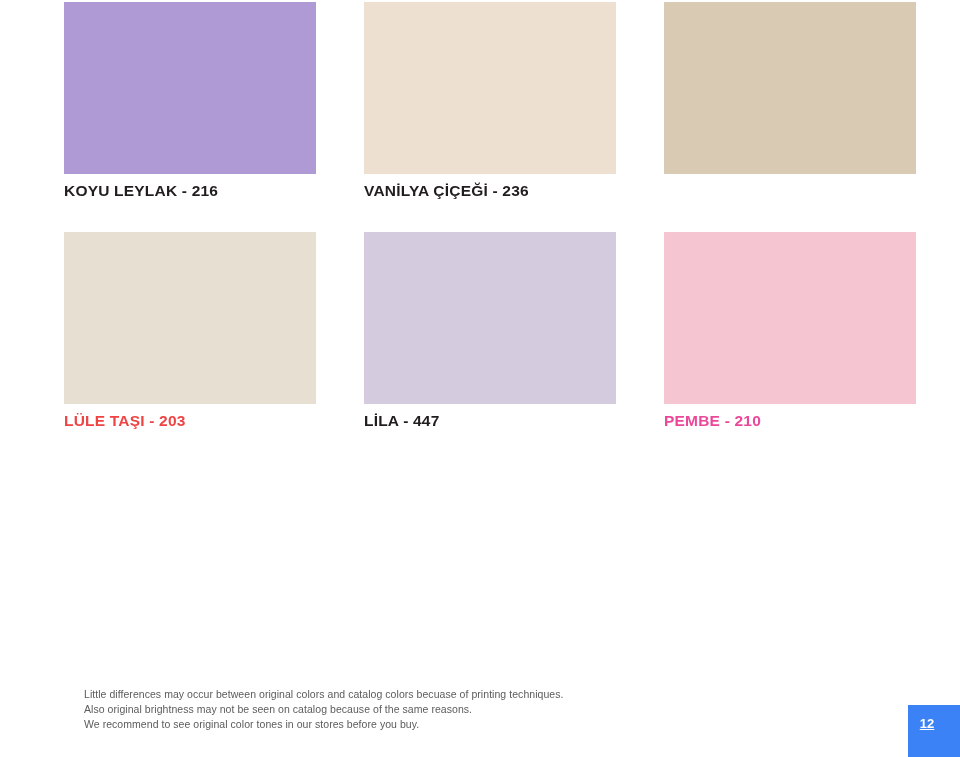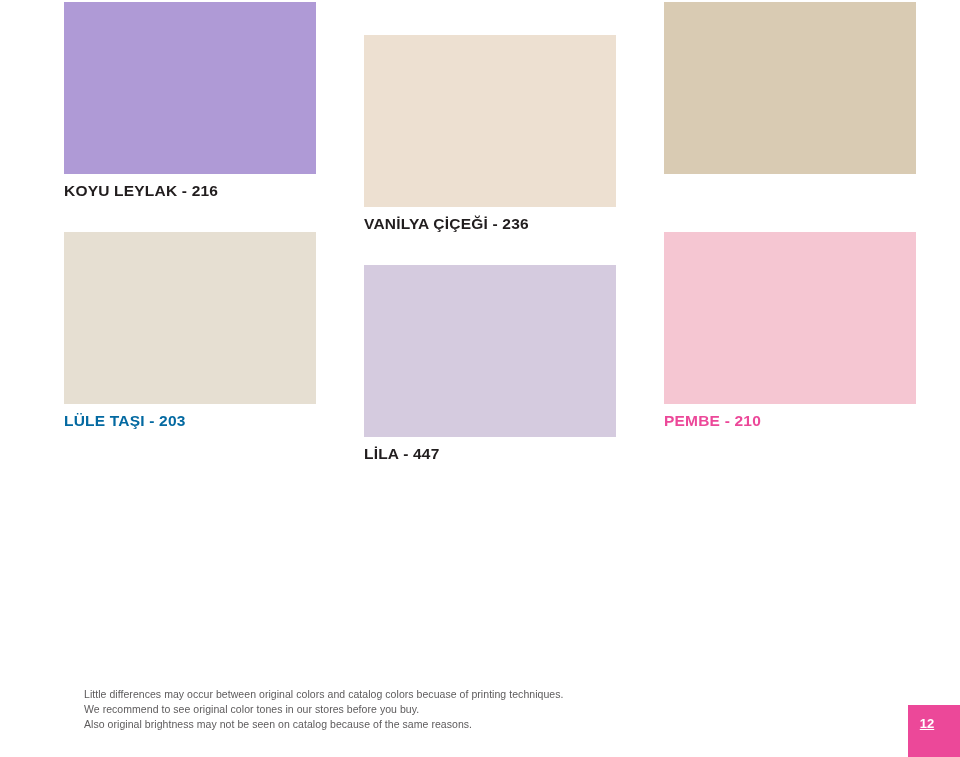--- a/index.html
+++ b/index.html
@@ -40,21 +40,21 @@
   .swatch-row.row-0 { top: 2px; }
   .swatch-row.row-1 { top: 232px; }
 
   .swatch-cell {
     position: absolute;
     top: 0;
     width: 252px;
     height: 204px;
   }
   .swatch-cell.col-0 { left: 52px; }
-  .swatch-cell.col-1 { left: 352px; margin-top: 33px; }
+  .swatch-cell.col-1 { left: 352px; }
   .swatch-cell.col-2 { left: 652px; }
 
   .swatch-chip {
     width: 252px;
     height: 172px;
     display: block;
   }
 
   .swatch-label {
     position: absolute;
@@ -125,37 +125,37 @@
         <div class="swatch-label" style="color: rgb(33, 29, 30);">VANİLYA ÇİÇEĞİ - 236</div>
       </div>
       <div class="swatch-cell col-2">
         <div class="swatch-chip" style="background-color: rgb(217, 203, 179);"></div>
       </div>
     </div>
 
     <div class="swatch-row row-1">
       <div class="swatch-cell col-0">
         <div class="swatch-chip" style="background-color: rgb(230, 223, 210);"></div>
-        <div class="swatch-label" style="color: #0369a1;">LÜLE TAŞI - 203</div>
+        <div class="swatch-label" style="color: #ef4444;">LÜLE TAŞI - 203</div>
       </div>
       <div class="swatch-cell col-1">
         <div class="swatch-chip" style="background-color: rgb(213, 203, 223);"></div>
         <div class="swatch-label" style="color: rgb(33, 29, 30);">LİLA - 447</div>
       </div>
       <div class="swatch-cell col-2">
         <div class="swatch-chip" style="background-color: rgb(245, 198, 210);"></div>
         <div class="swatch-label" style="color: #ec4899;">PEMBE - 210</div>
       </div>
     </div>
 
   </div>
 
   <div class="footer-note" style="color: rgb(93, 91, 92);">
     <span class="note-line">Little differences may occur between original colors and catalog colors becuase of printing techniques.</span>
+    <span class="note-line">Also original brightness may not be seen on catalog because of the same reasons.</span>
     <span class="note-line">We recommend to see original color tones in our stores before you buy.</span>
-    <span class="note-line">Also original brightness may not be seen on catalog because of the same reasons.</span>
   </div>
 
-  <div class="page-badge" style="background-color: #ec4899; color: rgb(255, 255, 255); text-decoration: underline;">
+  <div class="page-badge" style="background-color: #3b82f6; color: rgb(255, 255, 255); text-decoration: underline;">
     <span class="page-number">12</span>
   </div>
 
 </div>
 
 </body></html>

